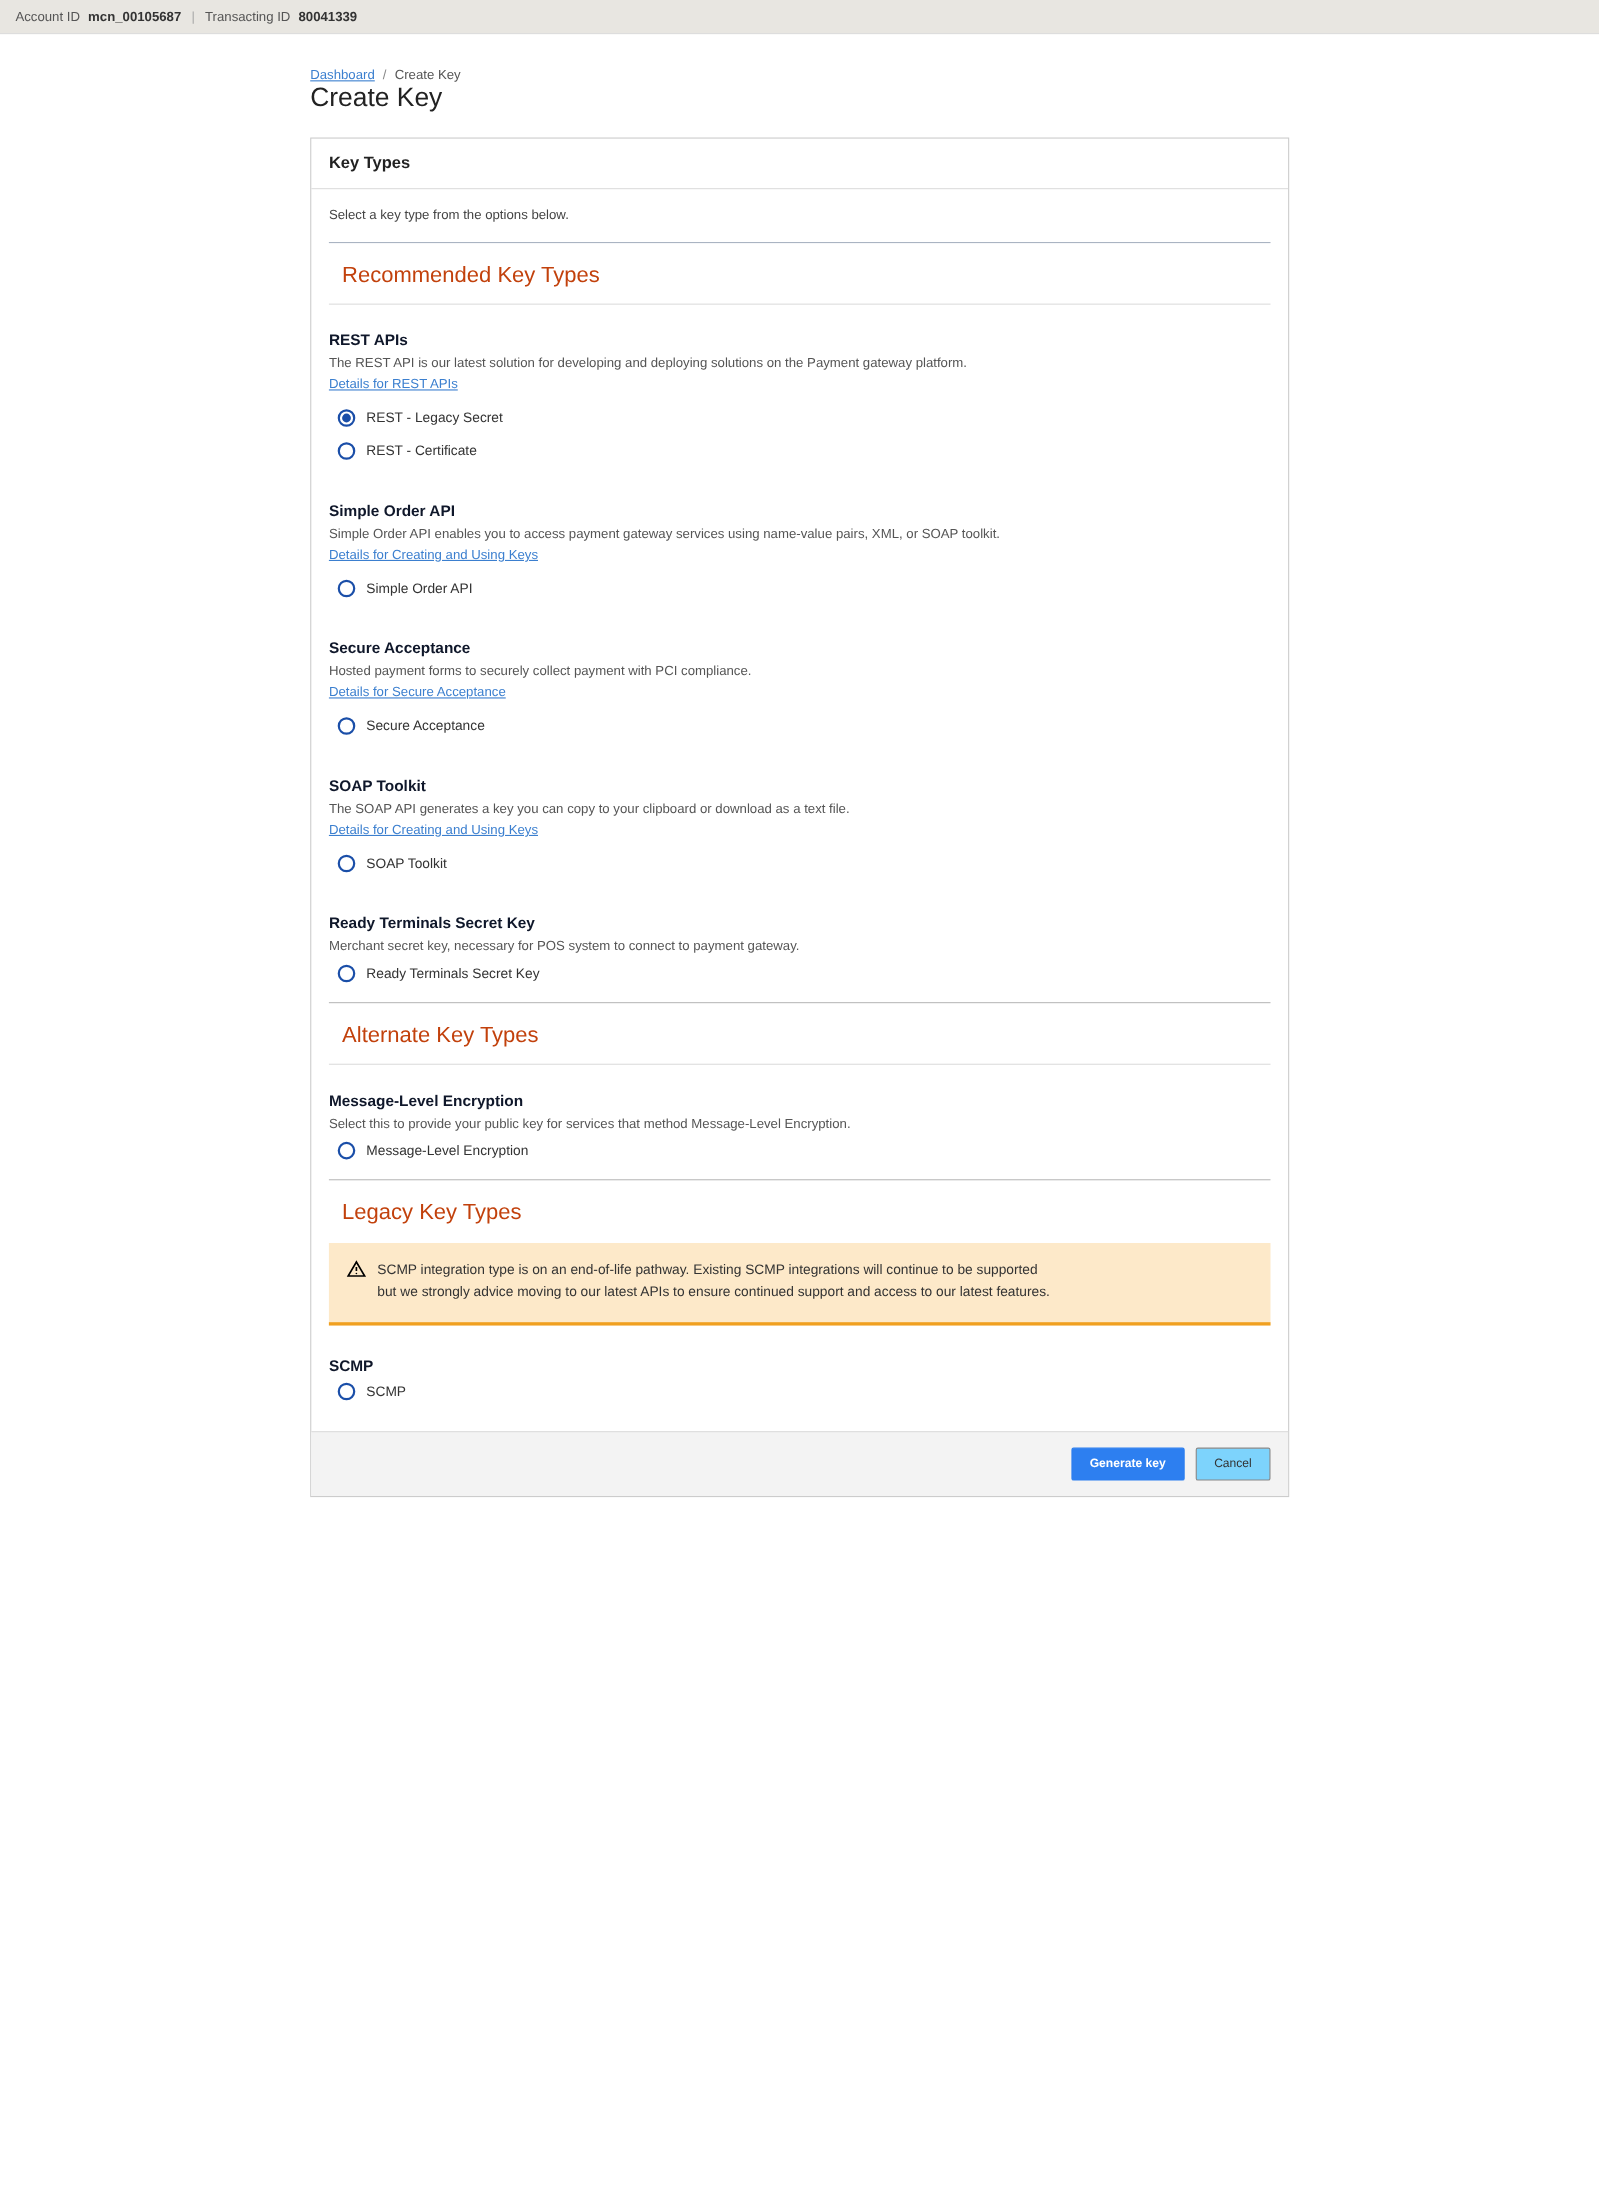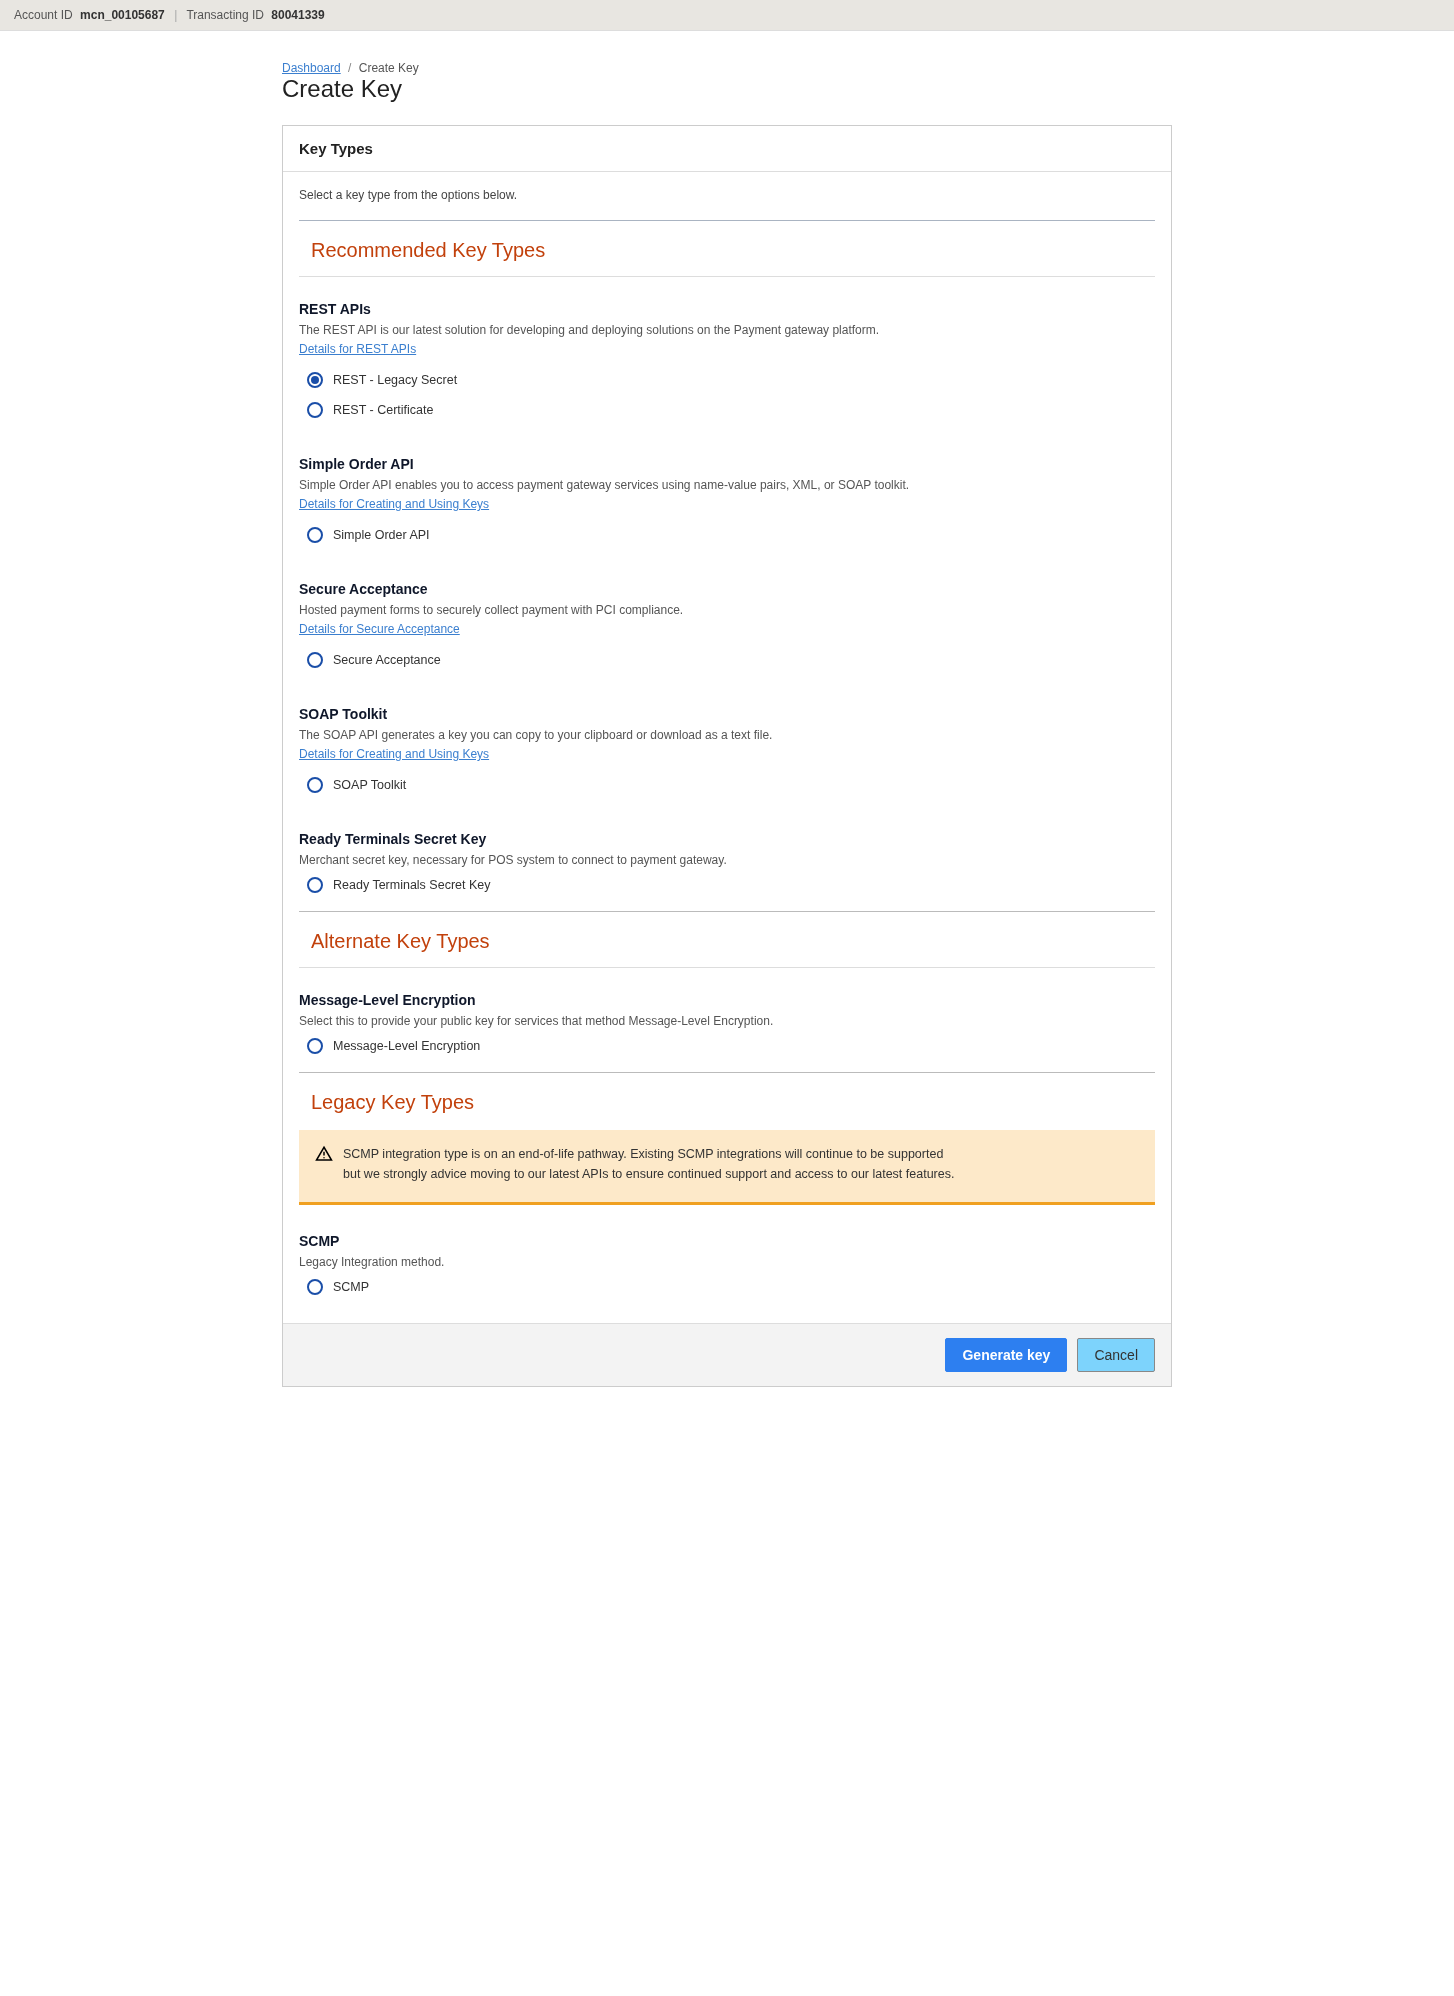--- a/index.html
+++ b/index.html
@@ -115,21 +115,21 @@
     padding: 14px 16px;
     display: flex;
     justify-content: flex-end;
     gap: 10px;
     border-top: 1px solid #ddd;
   }
   .btn {
     display: inline-flex;
     align-items: center;
     justify-content: center;
-    font-size: 14px;
+    font-size: 11px;
     padding: 8px 16px;
     border-radius: 2px;
     cursor: pointer;
     border: 1px solid transparent;
   }
   .btn-primary { background: #2d7ff0; color: #fff; border-color: #2d7ff0; font-weight: 600; }
   .btn-secondary { background: #7dd3fc; color: #333; border-color: #888; }
   .sub-divider { border: none; border-top: 1px solid #ddd; margin: 4px 0 14px 0; }
 </style>
 </head>
@@ -254,21 +254,20 @@
             <circle cx="12" cy="17" r="1" fill="#000" stroke="none"></circle>
           </svg>
         </span>
         <div class="warning-text">
           <span>SCMP integration type is on an end-of-life pathway. Existing SCMP integrations will continue to be supported but we strongly advice moving to our latest APIs to ensure continued support and access to our latest features.</span>
         </div>
       </div>
 
       <div class="group" style="padding-bottom:24px;">
         <h3>SCMP</h3>
-        <div class="desc">Legacy Integration method.</div>
         <div class="radio-row">
           <span class="radio-outer">
               <span class="radio-inner"></span>
             </span>
           <span class="radio-label">SCMP</span>
         </div>
       </div>
 
     </div>
 

